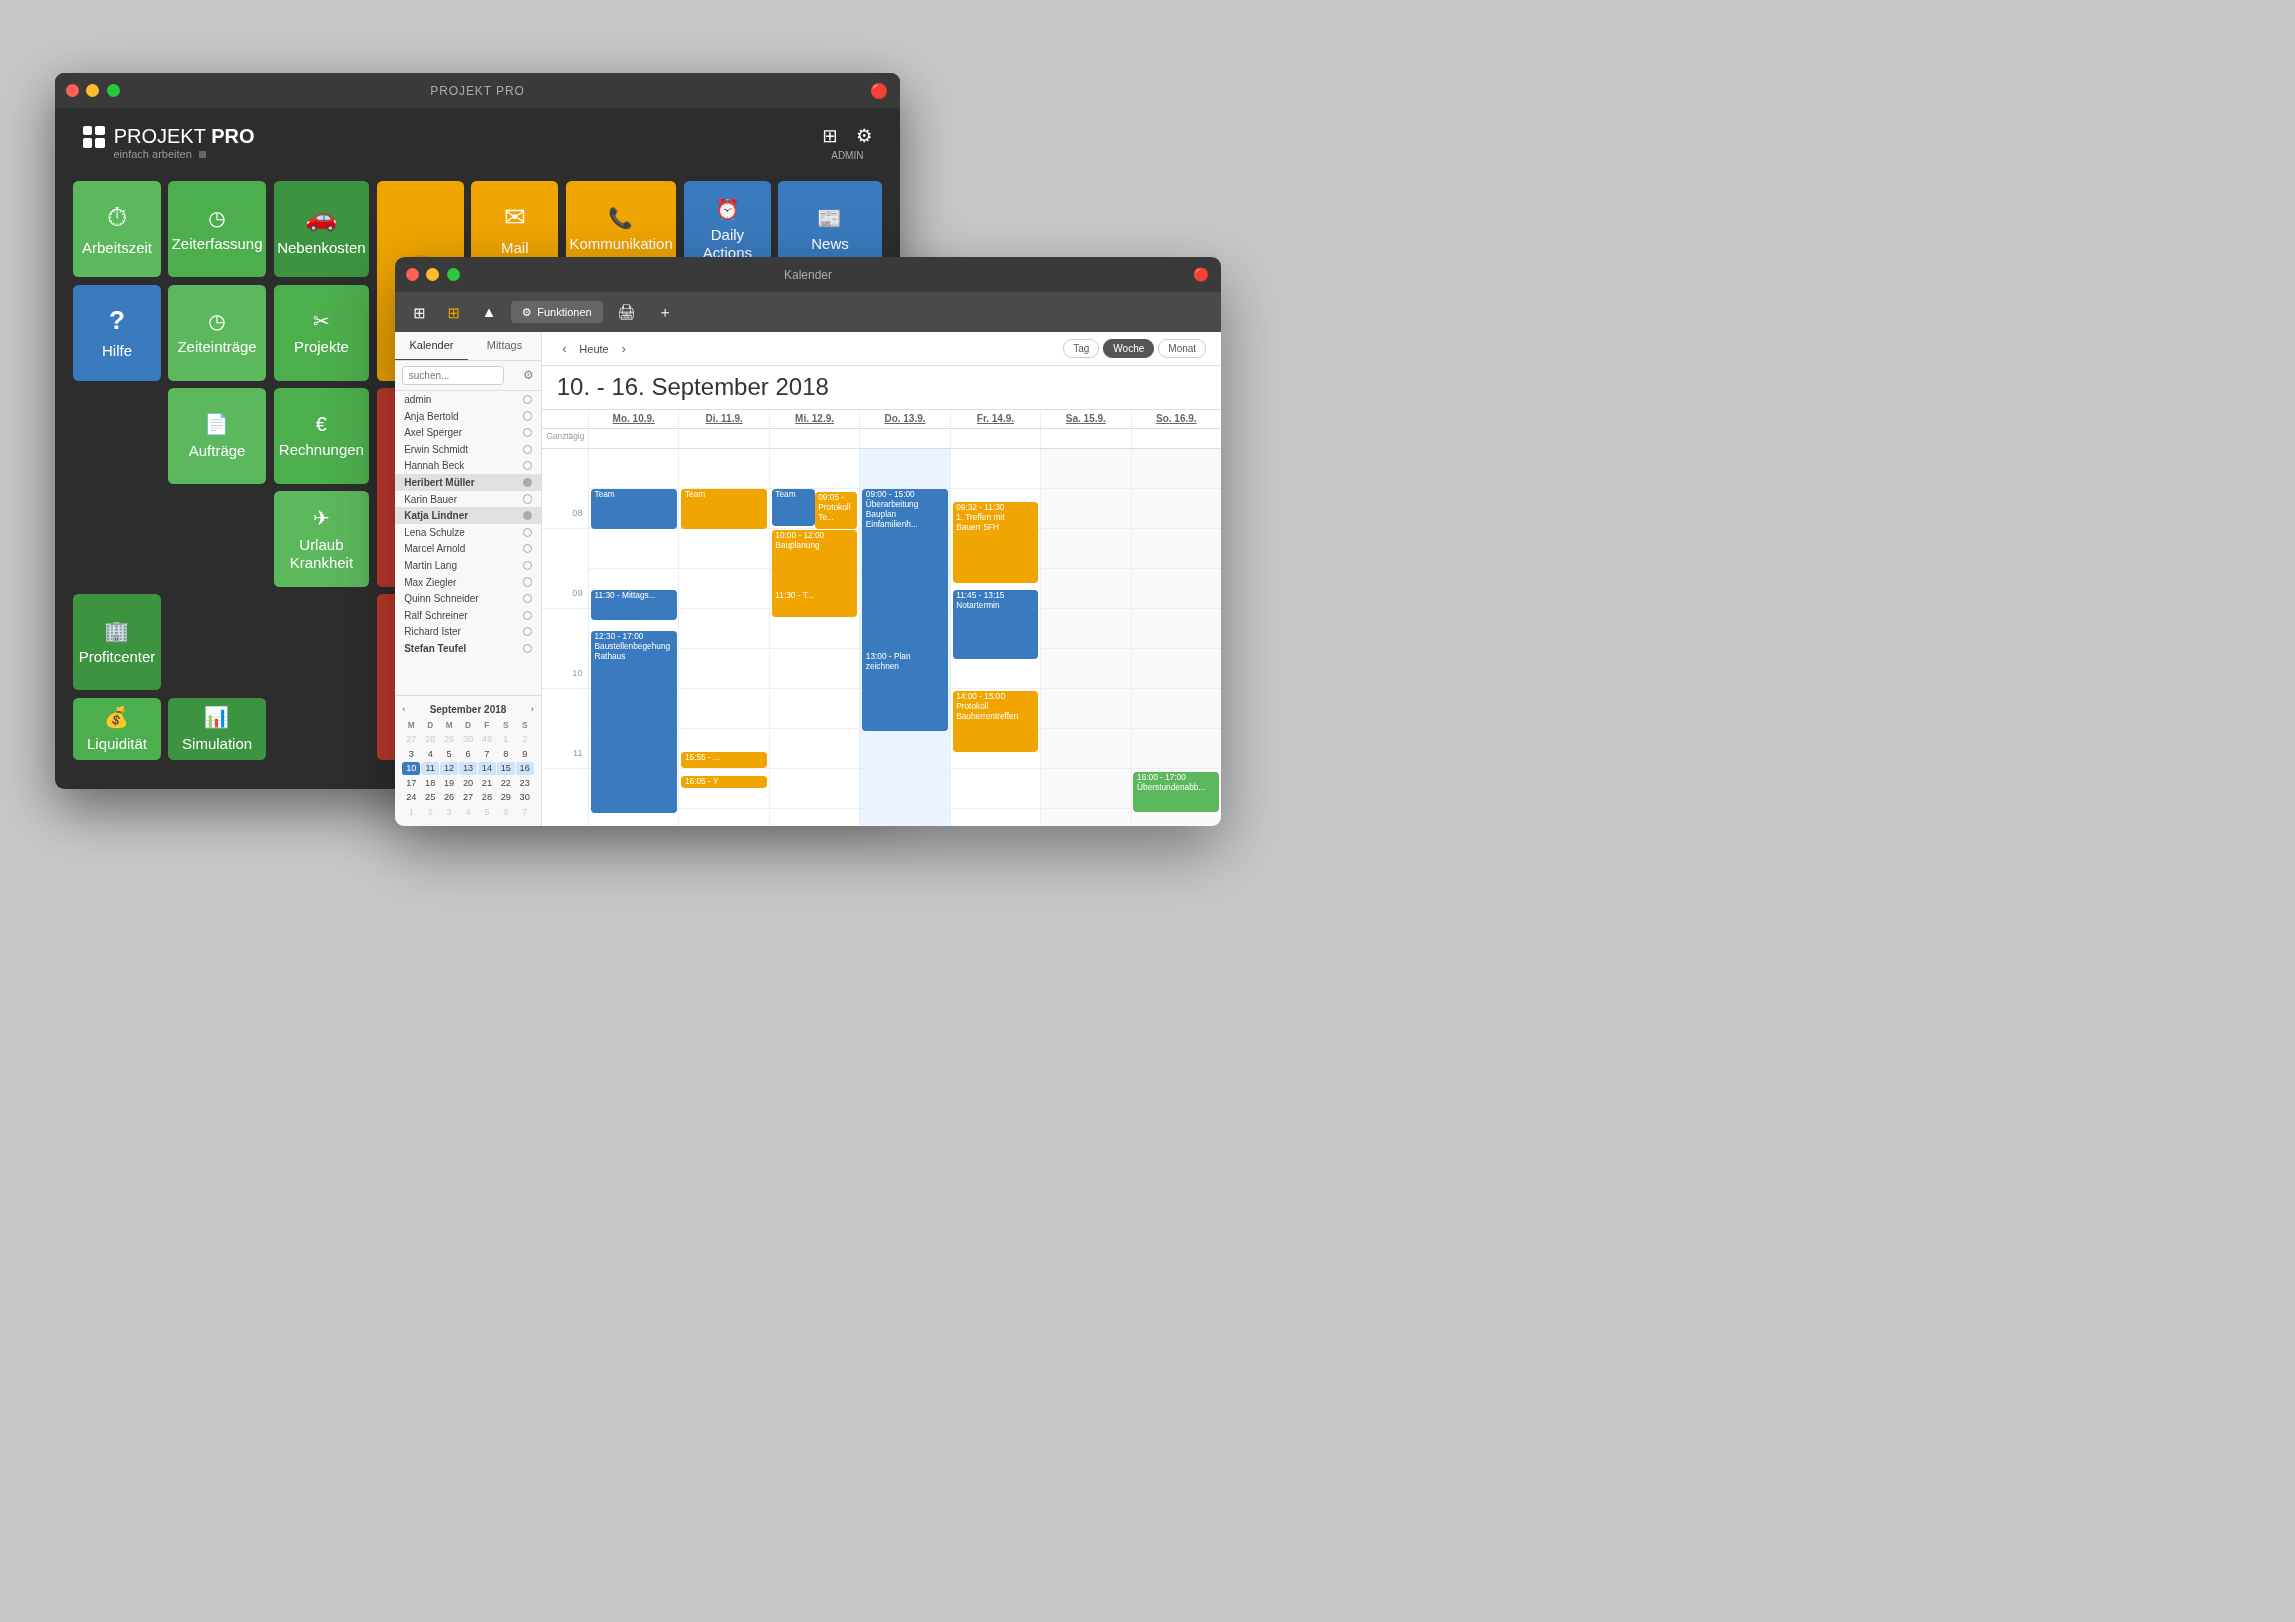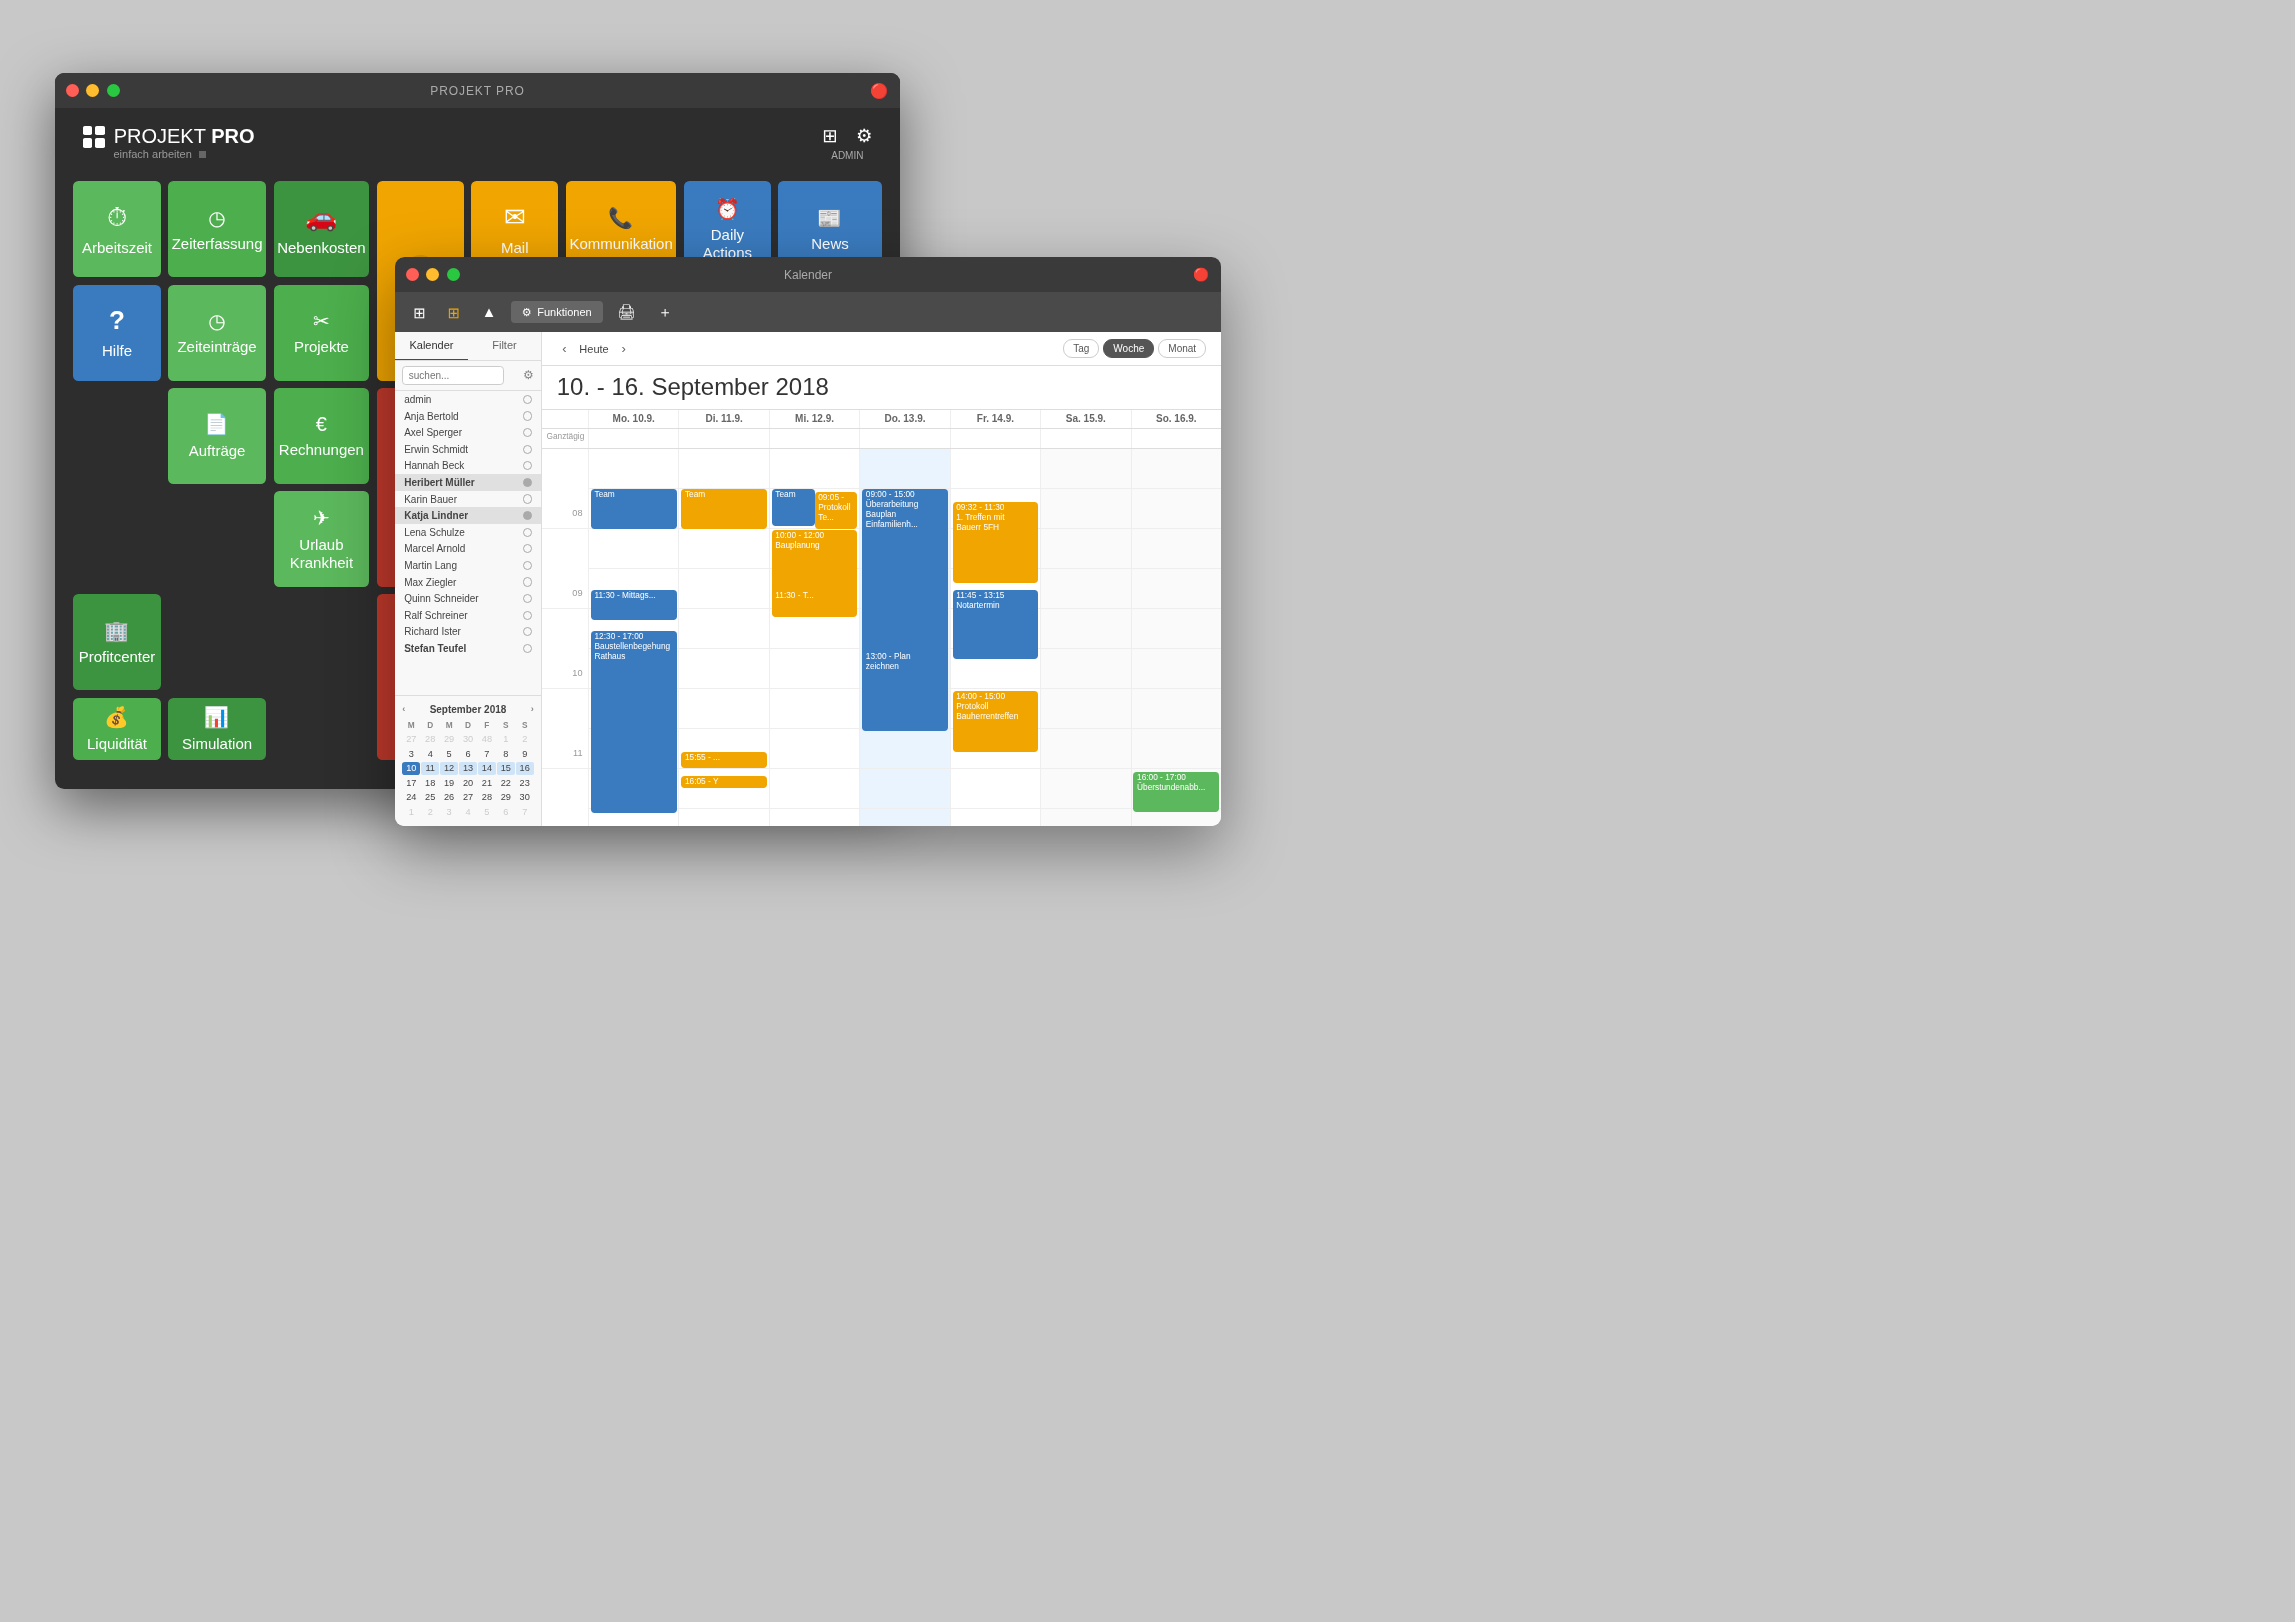--- a/index.html
+++ b/index.html
@@ -436,21 +436,21 @@
       flex-shrink: 0;
     }
     .cal-grid-header-cell {
       text-align: center;
       font-size: 10px;
       color: #666;
       padding: 3.7px 1.8px;
       border-left: 0.9px solid #eee;
     }
     .cal-grid-header-cell:first-child { border-left: none; }
-    .cal-grid-header-cell .day-name { font-weight: 600; }
+    .cal-grid-header-cell .day-name { font-weight: 600; text-decoration: underline; }
     .cal-time-label {
       height: 40px;
       display: flex;
       align-items: flex-start;
       justify-content: flex-end;
       padding-right: 5.5px;
       padding-top: 19px;
       font-size: 9.2px;
       color: #999;
       border-bottom: 0.9px solid #eee;
@@ -689,21 +689,21 @@
     </button>
     <button class="cal-toolbar-btn">🖨</button>
     <button class="cal-toolbar-btn">＋</button>
   </div>
 
   <div class="cal-body">
 
     <div class="cal-sidebar">
       <div class="cal-sidebar-tabs">
         <div class="cal-sidebar-tab active">Kalender</div>
-        <div class="cal-sidebar-tab">Filter</div>
+        <div class="cal-sidebar-tab">Mittags</div>
       </div>
       <div class="cal-search">
         <input type="text" placeholder="suchen..." style="">
         <span class="cal-search-gear">⚙</span>
       </div>
       <div class="cal-person-list">
         <div class="cal-person-item">
           <span>admin</span>
           <div class="cal-person-circle"></div>
         </div>

